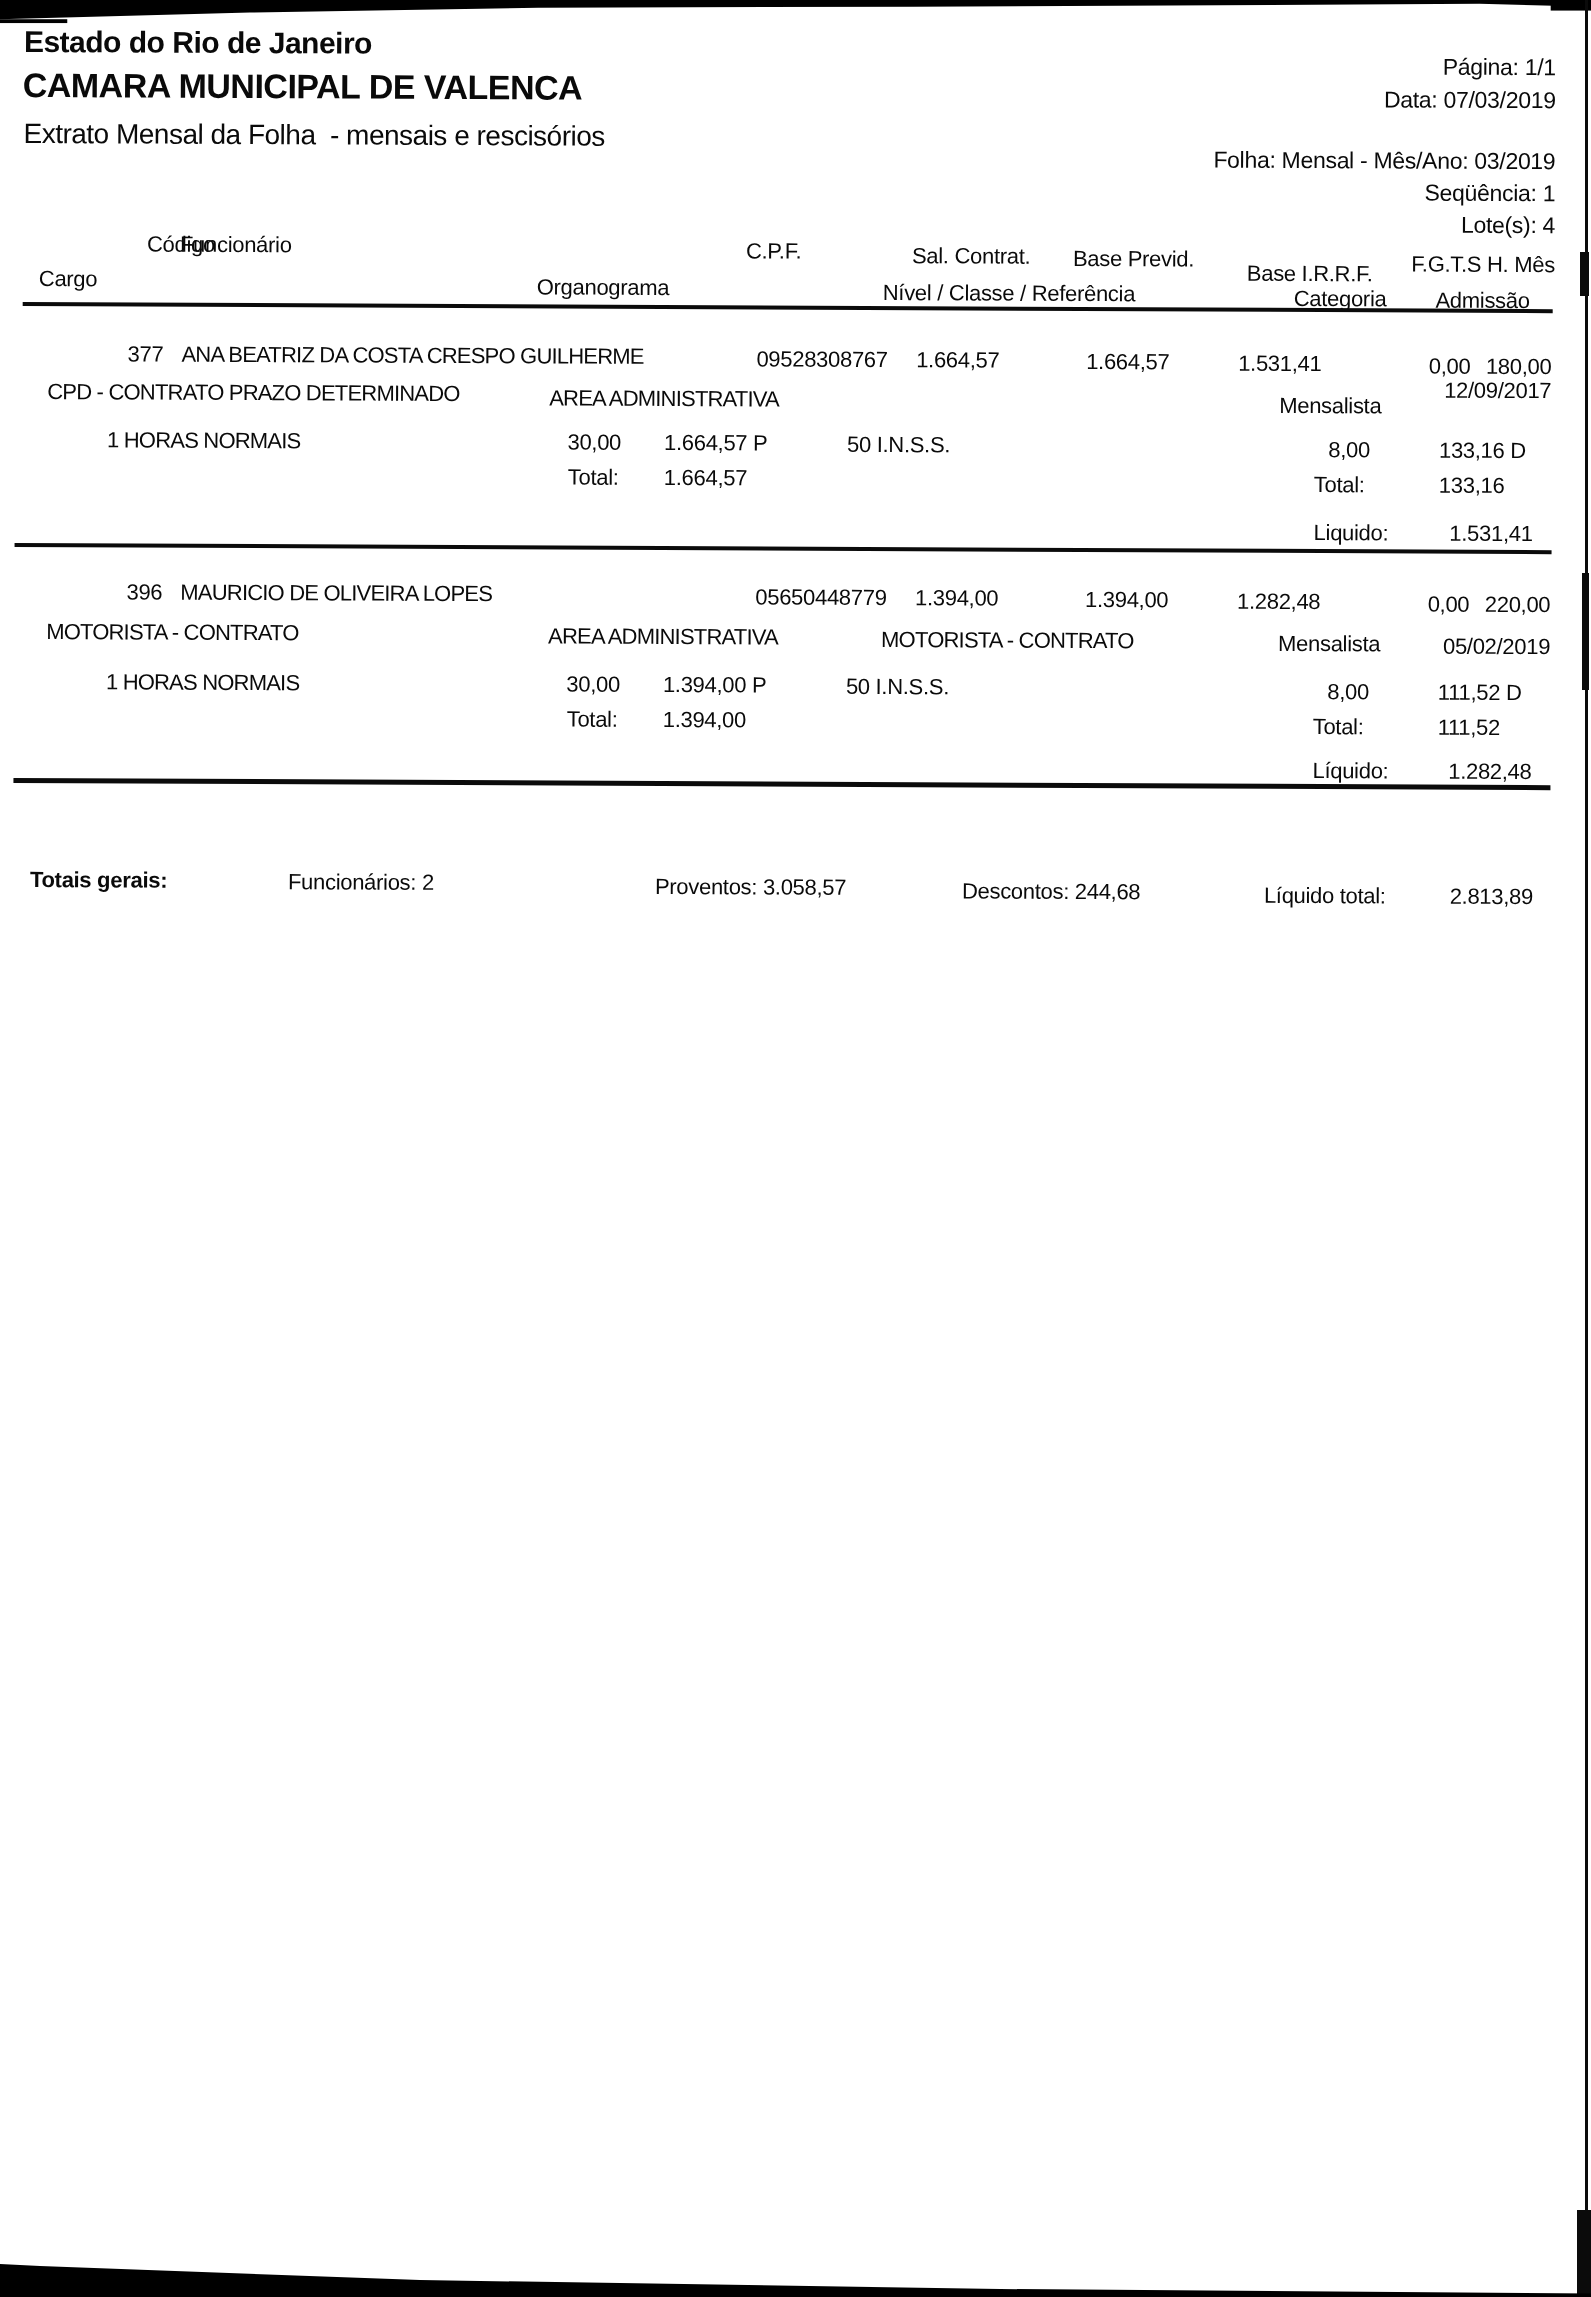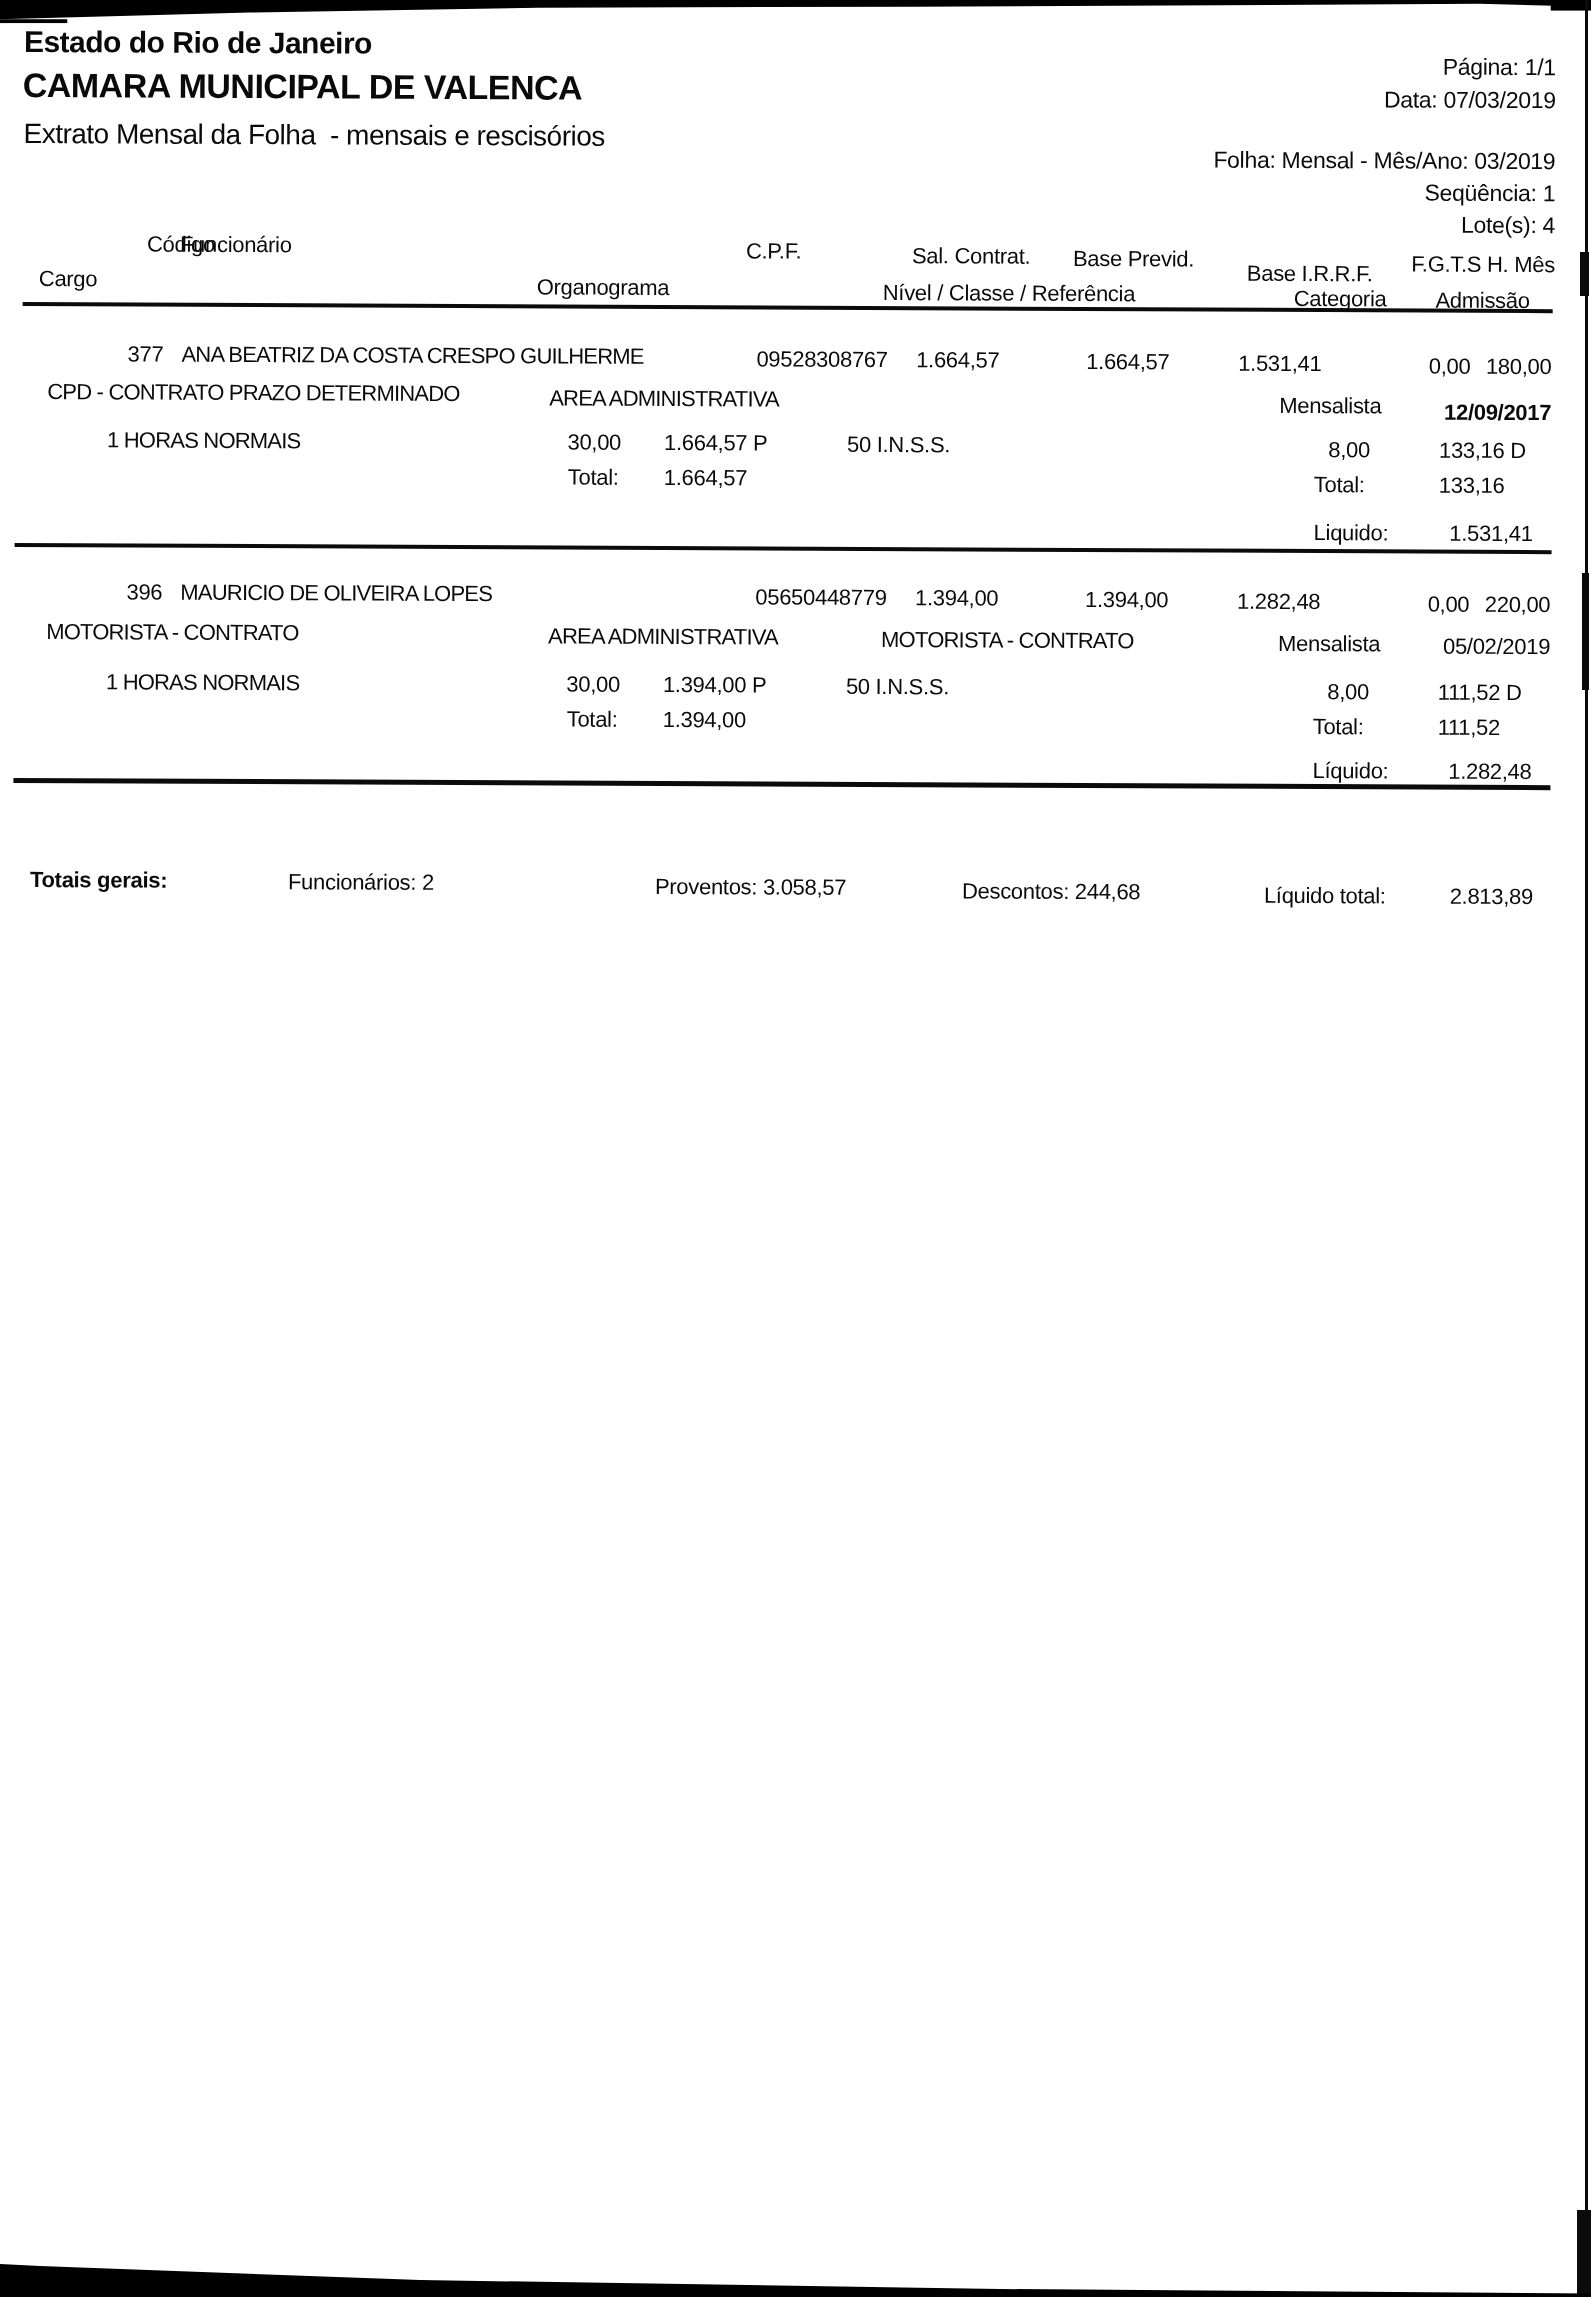--- a/index.html
+++ b/index.html
@@ -78,21 +78,21 @@
     <div class="t right" style="right:591px;top:1.9px;">1.664,57</div>
     <div class="t right" style="right:421px;top:2.9px;">1.664,57</div>
     <div class="t right" style="right:269px;top:3.8px;">1.531,41</div>
     <div class="t right" style="right:120px;top:5.8px;">0,00</div>
     <div class="t right" style="right:39px;top:5.8px;">180,00</div>
 
     <div class="t caps" style="left:49px;top:38px;">CPD - CONTRATO PRAZO DETERMINADO</div>
     <div class="t caps" style="left:551px;top:42px;">AREA ADMINISTRATIVA</div>
     <div class="t caps" style="left:884px;top:44px;"></div>
     <div class="t" style="left:1281px;top:46px;">Mensalista</div>
-    <div class="t right" style="right:39px;top:52px;font-weight:bold;">12/09/2017</div>
+    <div class="t right" style="right:39px;top:30px;">12/09/2017</div>
 
     <div class="t caps" style="left:109px;top:86px;">1 HORAS NORMAIS</div>
     <div class="t right" style="right:969px;top:86px;">30,00</div>
     <div class="t" style="left:666px;top:86px;">1.664,57 P</div>
     <div class="t" style="left:849px;top:87px;">50 I.N.S.S.</div>
     <div class="t right" style="right:220px;top:90px;">8,00</div>
     <div class="t" style="left:1441px;top:90px;">133,16 D</div>
 
     <div class="t" style="left:570px;top:121px;">Total:</div>
     <div class="t" style="left:666px;top:121px;">1.664,57</div>

